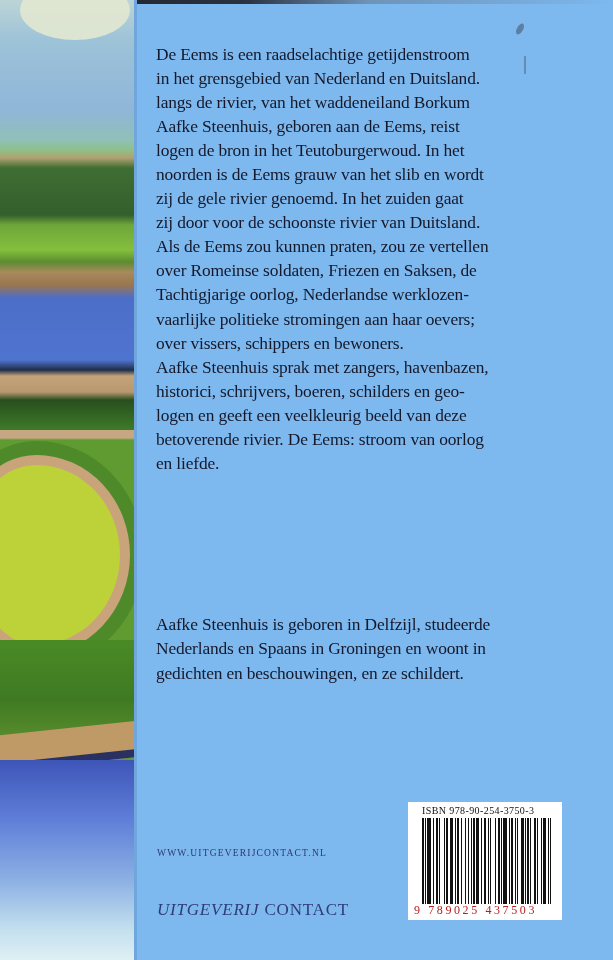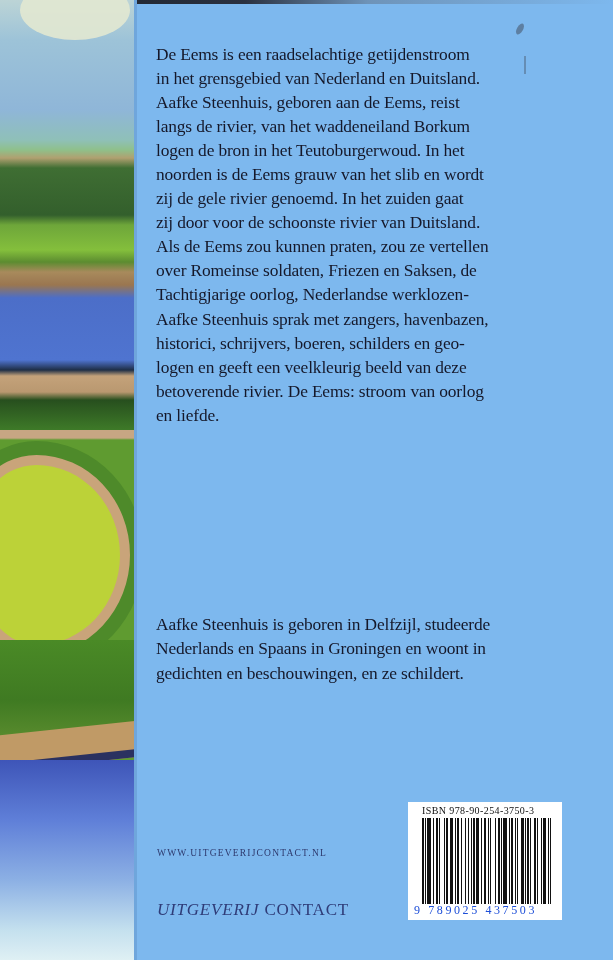--- a/index.html
+++ b/index.html
@@ -88,21 +88,21 @@
     color: #111; font-family: "Liberation Serif", serif;
   }
   .bars {
     position: absolute; left: 14px; top: 16px; width: 130px; height: 86px;
     display: flex; align-items: stretch;
   }
   .bars i { display: block; height: 100%; background: #111; }
   .bars b { display: block; height: 100%; }
   .isbn-bottom {
     position: absolute; left: 6px; top: 101px; font-size: 12px; letter-spacing: 2.6px;
-    color: #1d4ed8; font-family: "Liberation Serif", serif;
+    color: #b91c1c; font-family: "Liberation Serif", serif;
   }
   .smudge1 {
     position: absolute; left: 517px; top: 23px; width: 6px; height: 12px;
     background: #55708e; border-radius: 50%; transform: rotate(30deg); opacity: .8;
   }
   .smudge2 {
     position: absolute; left: 524px; top: 56px; width: 2px; height: 18px;
     background: #55708e; opacity: .6;
   }
 </style>
@@ -119,29 +119,31 @@
   <div class="water-low"></div>
   <div class="edge"></div>
 </div>
 
 <div class="smudge1"></div>
 <div class="smudge2"></div>
 
 <div class="blurb">
   <span class="line">De Eems is een raadselachtige getijdenstroom</span>
   <span class="line">in het grensgebied van Nederland en Duitsland.</span>
+  <span class="line">langs de rivier, van het waddeneiland Borkum</span>
   <span class="line">Aafke Steenhuis, geboren aan de Eems, reist</span>
-  <span class="line">langs de rivier, van het waddeneiland Borkum</span>
   <span class="line">logen de bron in het Teutoburgerwoud. In het</span>
   <span class="line">noorden is de Eems grauw van het slib en wordt</span>
   <span class="line">zij de gele rivier genoemd. In het zuiden gaat</span>
   <span class="line">zij door voor de schoonste rivier van Duitsland.</span>
   <span class="line">Als de Eems zou kunnen praten, zou ze vertellen</span>
   <span class="line">over Romeinse soldaten, Friezen en Saksen, de</span>
   <span class="line">Tachtigjarige oorlog, Nederlandse werklozen-</span>
+  <span class="line">vaarlijke politieke stromingen aan haar oevers;</span>
+  <span class="line">over  vissers, schippers en bewoners.</span>
   <span class="line">Aafke Steenhuis sprak met zangers, havenbazen,</span>
   <span class="line">historici, schrijvers, boeren, schilders en geo-</span>
   <span class="line">logen en geeft een veelkleurig beeld van deze</span>
   <span class="line">betoverende rivier. De Eems: stroom van oorlog</span>
   <span class="line">en liefde.</span>
 </div>
 
 <div class="bio">
   <span class="line">Aafke Steenhuis is geboren in Delfzijl, studeerde</span>
   <span class="line">Nederlands en Spaans in Groningen en woont in</span>

